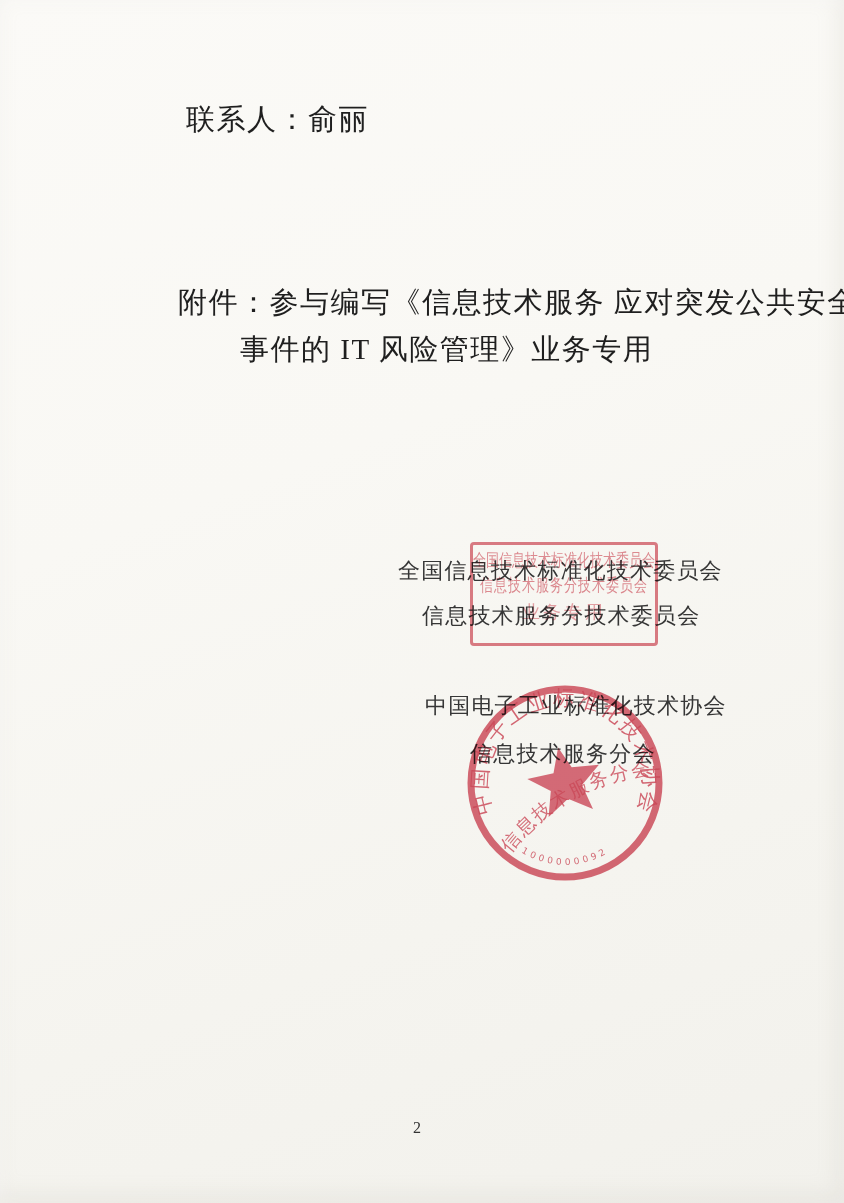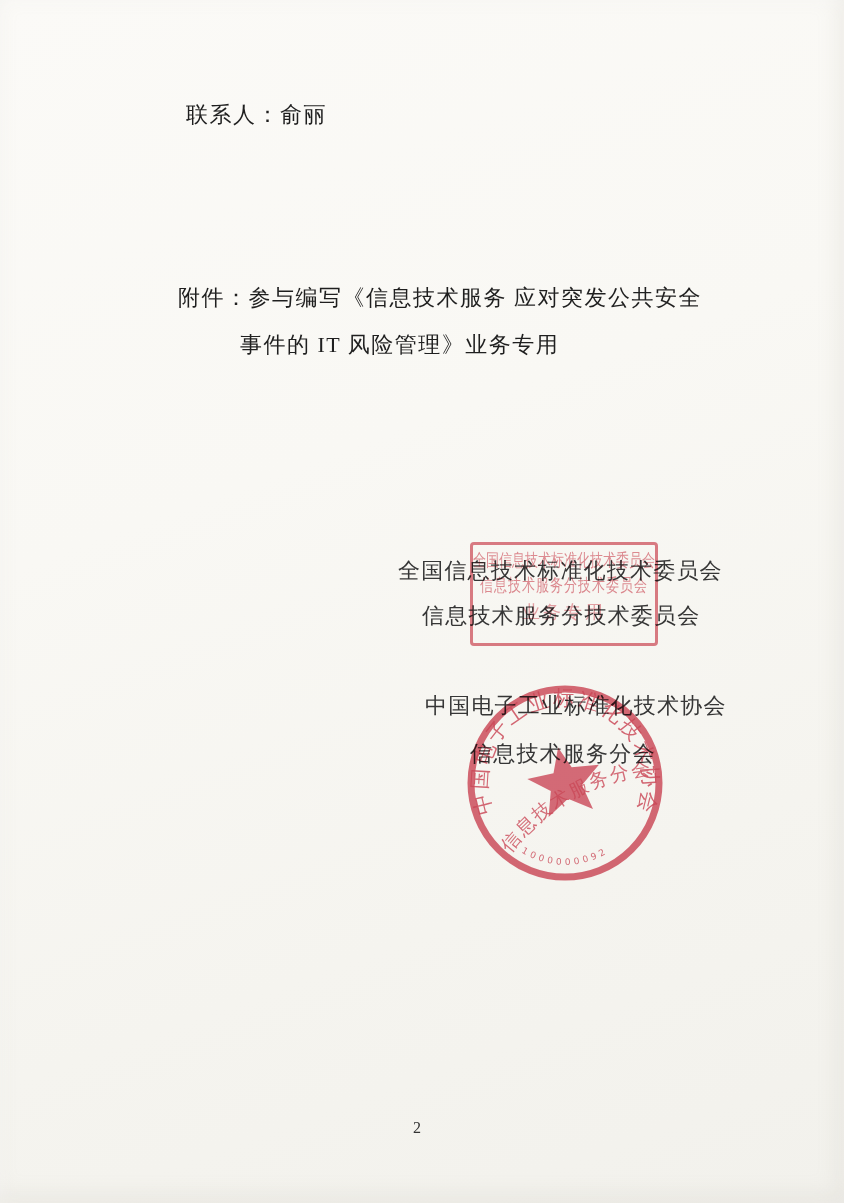--- a/index.html
+++ b/index.html
@@ -7,21 +7,21 @@
     position:relative;
     width:844px;height:1203px;
     margin:0 auto;
     background:linear-gradient(160deg,#fbfaf7 0%,#f9f8f4 38%,#f5f4ef 72%,#f2f1ec 100%);
     box-shadow:inset -5px -7px 22px rgba(175,170,158,.16), inset 2px 2px 14px rgba(255,255,255,.5);
     overflow:hidden;
     font-family:"Liberation Serif","DejaVu Serif",serif;
     color:#262626;
   }
   .line{position:absolute;white-space:nowrap;}
-  .body-text{font-size:22px;letter-spacing:1.5px;color:#1f1f1f;}
+  .body-text{font-size:29px;letter-spacing:1.5px;color:#1f1f1f;}
   .email-secondary{margin-left:48px;}
   .sig-text{font-size:22px;letter-spacing:1.2px;color:#363636;}
   .date-text{font-size:23px;letter-spacing:1px;color:#2b2b2b;}
   .page-num{font-size:16px;color:#333;}
 
   
   .rect-stamp{
     position:absolute;left:470px;top:542px;width:188px;height:104px;
     border:3px solid rgba(209,76,90,.72);
     border-radius:4px;

